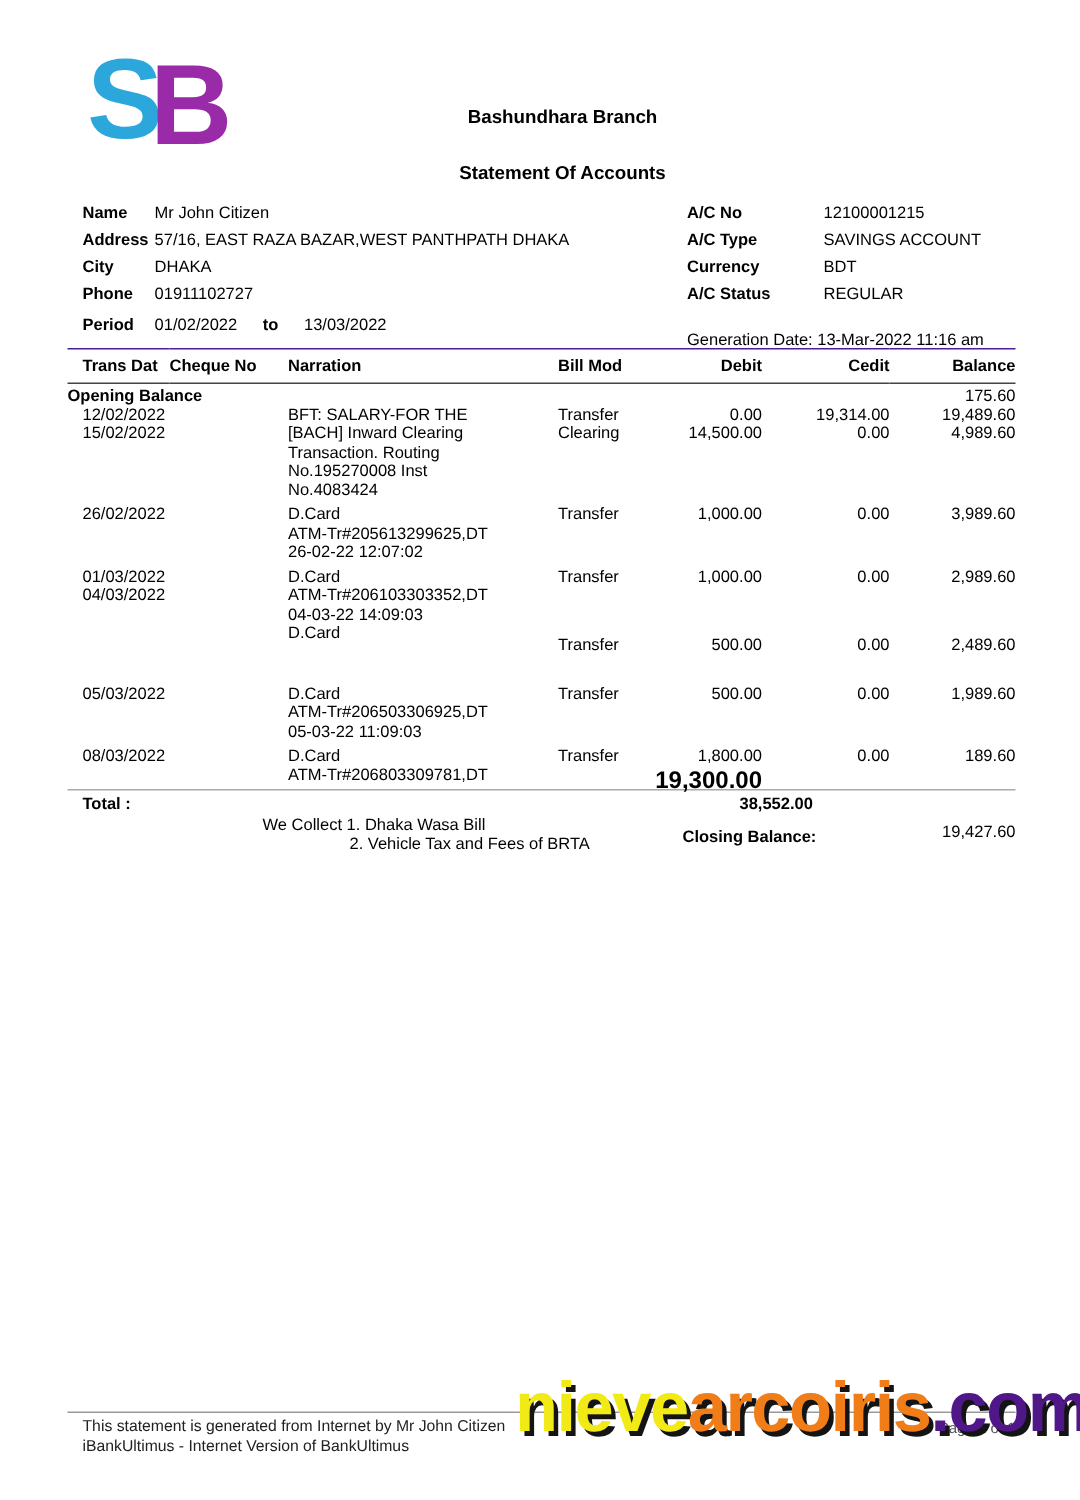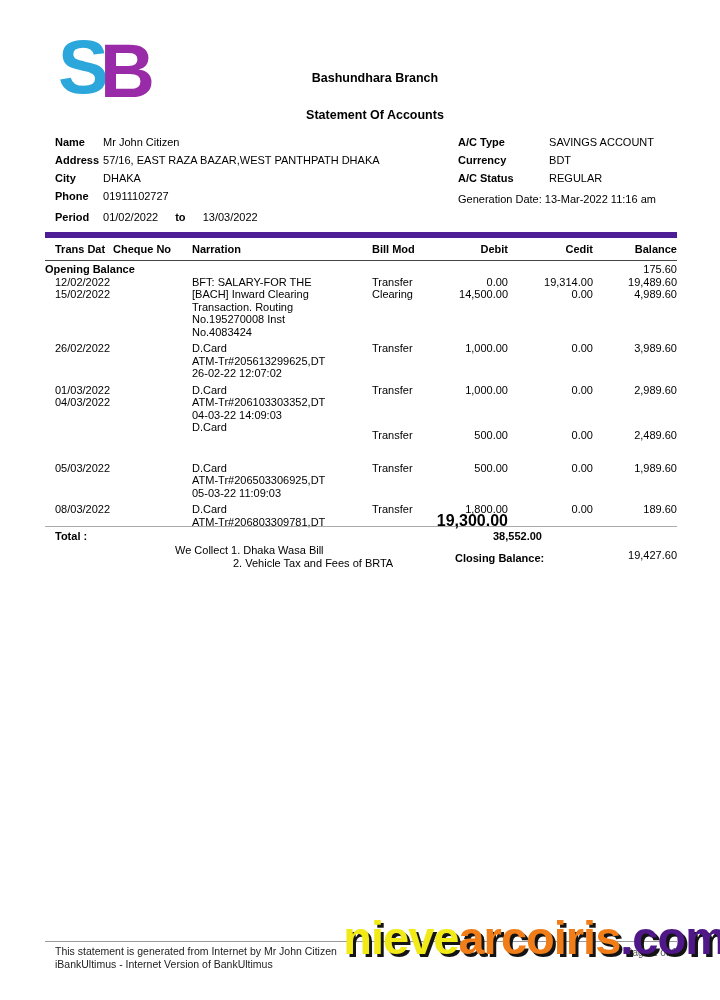--- a/index.html
+++ b/index.html
@@ -17,32 +17,32 @@
 
   
   .info-left{position:absolute;left:55px;top:133px;font-size:11px;}
   .info-right{position:absolute;left:458px;top:133px;font-size:11px;}
   .info-row{height:18px;line-height:18px;white-space:nowrap;}
   .info-row .lbl{display:inline-block;font-weight:bold;}
   .info-left .lbl{width:45px;}
   .info-right .lbl{width:88px;}
   .period-row{margin-top:3px;}
   .period-row .to{font-weight:bold;padding:0 14px;}
-  .gen-row{margin-top:3px;text-align:right;}
+  .gen-row{margin-top:13px;text-align:right;}
 
   
   .txn-table{position:absolute;left:45px;top:232px;width:632px;border-collapse:collapse;table-layout:fixed;font-size:11px;}
   .txn-table col.w-date{width:68px;}
   .txn-table col.w-cheque{width:79px;}
   .txn-table col.w-narr{width:180px;}
   .txn-table col.w-mod{width:78px;}
   .txn-table col.w-debit{width:58px;}
   .txn-table col.w-credit{width:85px;}
   .txn-table col.w-balance{width:84px;}
-  .txn-table thead tr{border-top:6px solid #4c1d95;border-bottom:1px solid #444;}
+  .txn-table thead tr{border-top:1px solid #4c1d95;border-bottom:1px solid #444;}
   .txn-table th{font-weight:bold;padding:5px 0;text-align:left;white-space:nowrap;}
   .txn-table th.c-date{padding-left:10px;}
   .txn-table th.num,.txn-table td.num{text-align:right;}
   .txn-table td{vertical-align:top;padding:0;line-height:12.5px;}
   .txn-table td.c-date{padding-left:10px;white-space:pre-line;}
   .txn-table td.c-narr{white-space:pre-line;}
   .txn-table tr.opening td{font-weight:bold;padding-top:2px;margin-top:20px;}
   .txn-table tr.opening td.num{font-weight:normal;}
   .txn-table tr.gap td{padding-top:4px;}
   .txn-table tr.gap-large td{padding-top:12px;}
@@ -100,20 +100,24 @@
     </div>
     <div class="info-row period-row">
       <span class="lbl">Period</span>
       <span>01/02/2022</span>
       <span class="to">to</span>
       <span>13/03/2022</span>
     </div>
   </div>
 
   <div class="info-right">
+    <div class="info-row">
+      <span class="lbl">A/C No</span>
+      <span>12100001215</span>
+    </div>
     <div class="info-row">
       <span class="lbl">A/C Type</span>
       <span>SAVINGS ACCOUNT</span>
     </div>
     <div class="info-row">
       <span class="lbl">Currency</span>
       <span>BDT</span>
     </div>
     <div class="info-row">
       <span class="lbl">A/C Status</span>

